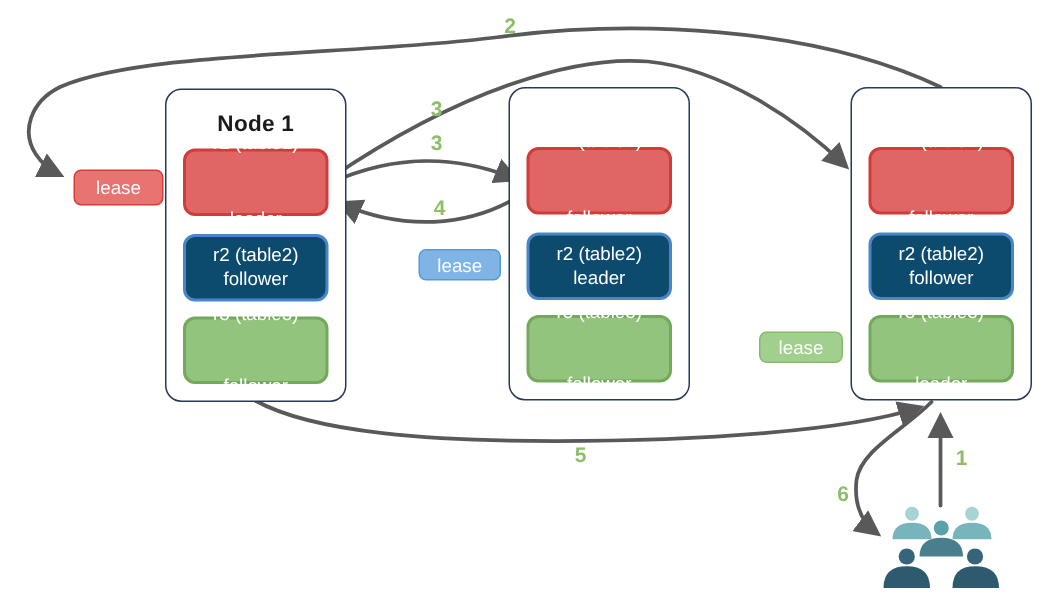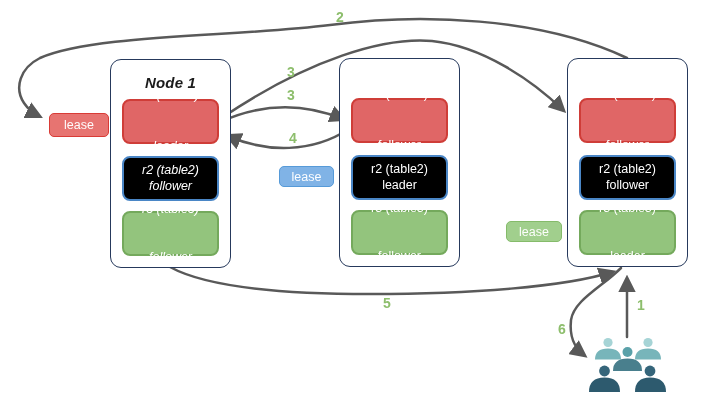--- a/index.html
+++ b/index.html
@@ -19,21 +19,21 @@
     position:absolute; top:14px; left:0; right:0; text-align:center;
     font-weight:bold; font-size:15px; color:#1b1b1b; letter-spacing:.2px;
   }
   .replica {
     position:absolute; left:11px; width:97px; height:45px;
     border-radius:8px; box-sizing:border-box;
     color:#ffffff; font-size:12.5px; text-align:center; line-height:1.25;
     display:flex; flex-direction:column; justify-content:center;
   }
   .replica.red   { background:#e06666; border:2px solid #cf3d38;gap:35px; }
-  .replica.blue  { background:#000000; border:2px solid #4a86c6; }
+  .replica.blue  { background:#0c4a6e; border:2px solid #4a86c6; }
   .replica.green { background:#93c47d; border:2px solid #74a95c;gap:32px; }
   .row1 { top:39px; } .row2 { top:96px; } .row3 { top:151px; }
 
   .lease {
     position:absolute; box-sizing:border-box; border-radius:5px;
     color:rgba(255,255,255,.97); font-size:12.5px;
     display:flex; align-items:center; justify-content:center;
   }
   .lease.red   { left:49px;  top:113px; width:60px; height:24px; background:#e77471; border:1.7px solid #d93b36; }
   .lease.blue  { left:279px; top:166px; width:55px; height:21px; background:#80b3e6; border:1.7px solid #569ad8; }
@@ -78,21 +78,21 @@
       <path d="M635,359.5 Q635,348.5 648,348.5 Q661,348.5 661,359.5 Z" fill="#77b5ba"></path>
       <circle cx="627.5" cy="352" r="5" fill="#5aa1a9"></circle>
       <path d="M613,371 Q613,358.5 627.5,358.5 Q642,358.5 642,371 Z" fill="#497f8d"></path>
       <circle cx="604.5" cy="371" r="5.4" fill="#35657a"></circle>
       <path d="M589,392 Q589,377.5 604.5,377.5 Q620,377.5 620,392 Z" fill="#2d5a6e"></path>
       <circle cx="650" cy="371" r="5.4" fill="#35657a"></circle>
       <path d="M635,392 Q635,377.5 650,377.5 Q666,377.5 666,392 Z" fill="#2d5a6e"></path>
     </g>
   </svg>
 
-  <div class="node" style="left:110px; top:59px;font-style:italic;">
+  <div class="node" style="left:110px; top:59px;">
     <div class="node-title">Node 1</div>
     <div class="replica red row1">
       <span>r1 (table1)</span>
       <span>leader</span>
     </div>
     <div class="replica blue row2">
       <span>r2 (table2)</span>
       <span>follower</span>
     </div>
     <div class="replica green row3">

